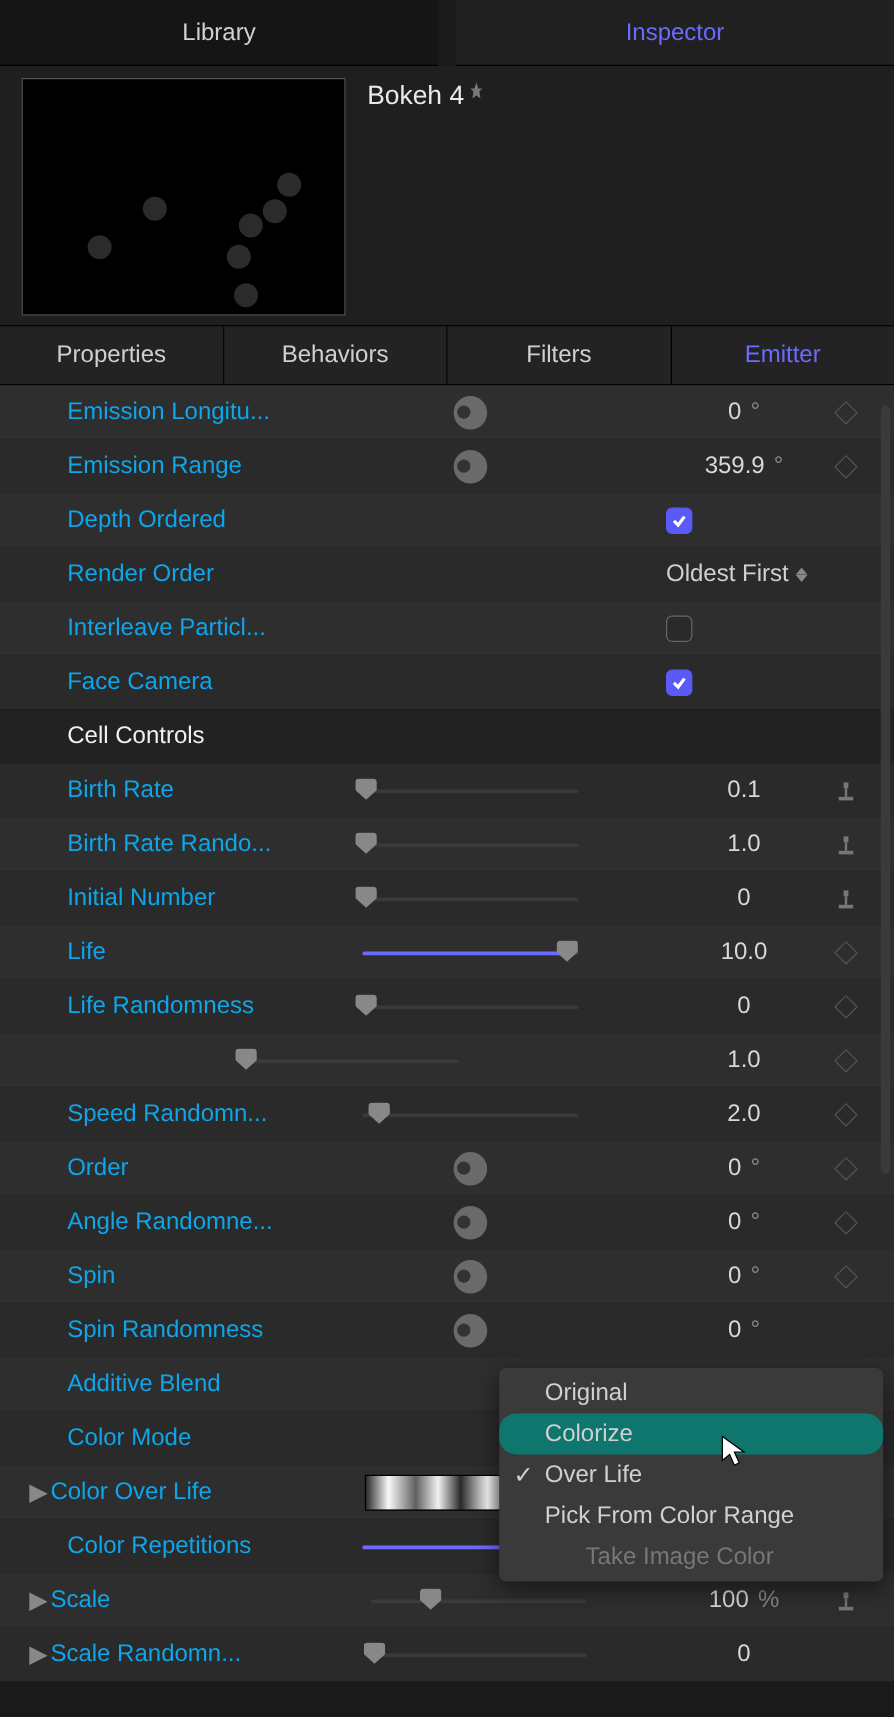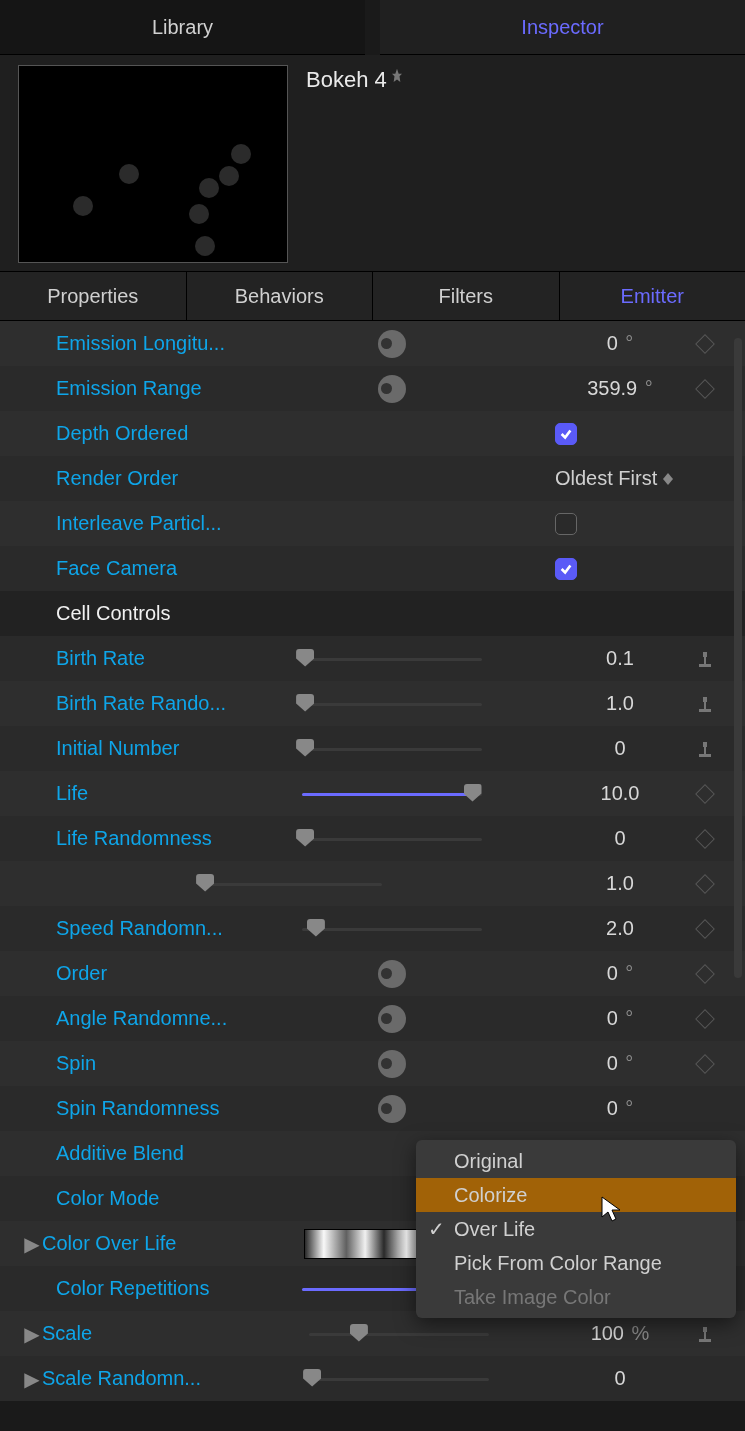--- a/index.html
+++ b/index.html
@@ -97,22 +97,22 @@
     background: linear-gradient(90deg,#2a2a2a 0%,#f8f8f8 10%,#606060 22%,#f0f0f0 32%,#2a2a2a 42%,#f5f5f5 54%,#505050 66%,#fff 78%,#a0a0a0 88%,#303030 100%);
     cursor:pointer;
   }
   
   .popup {
     position:absolute; left:416px; top:1140px; width:320px;
     background:#3a3a3a; border-radius:6px; padding:4px 0; box-shadow:0 6px 20px rgba(0,0,0,0.5);
     z-index:50;
   }
   .popup-item { height:34px; display:flex; align-items:center; padding:0 14px 0 38px; position:relative; font-size:20px; cursor:pointer;}
-  .popup-item.sel { background:#a16207; }
-  .popup-item.disabled { color:#777; cursor:default;}
+  .popup-item.sel { background:#0f766e;border-radius:14px; }
+  .popup-item.disabled { color:#777; cursor:default;margin-left:34px;}
   .popup-item .check { position:absolute; left:12px; }
   .cursor-arrow {
     position:absolute; left:600px; top:1195px; z-index:60; pointer-events:none;
   }
   
   .scroll-ind { position:absolute; right:3px; top:338px; width:8px; height:640px; background:#3a3a3a; border-radius:4px;}
 </style>
 </head>
 <body>
 

